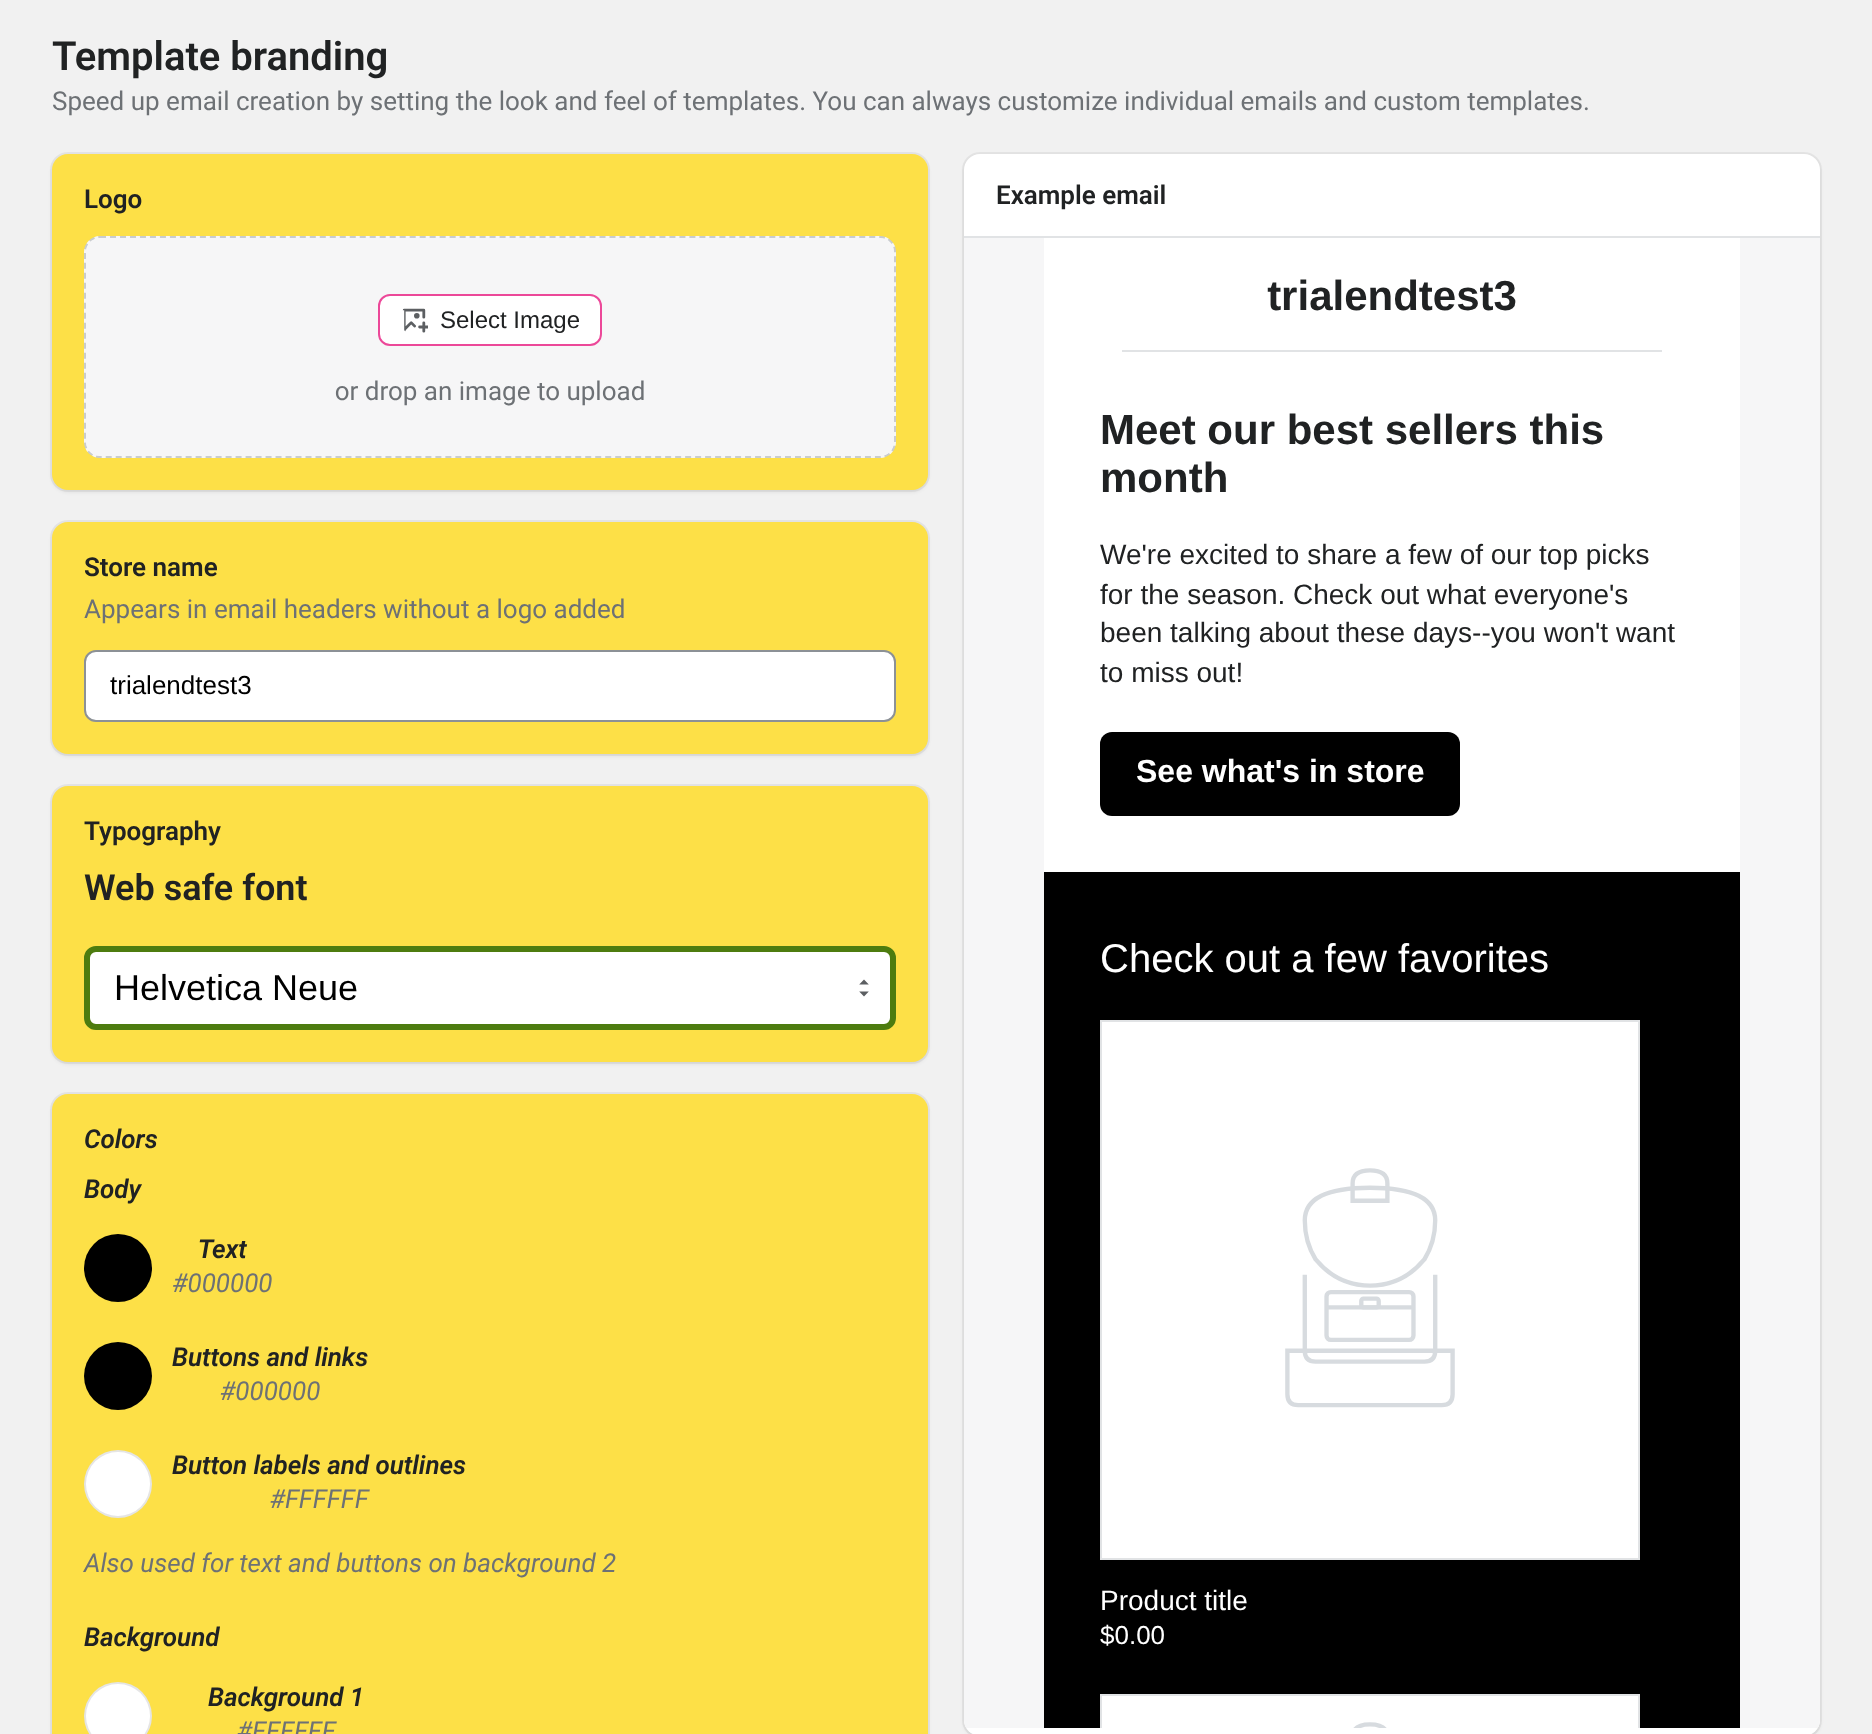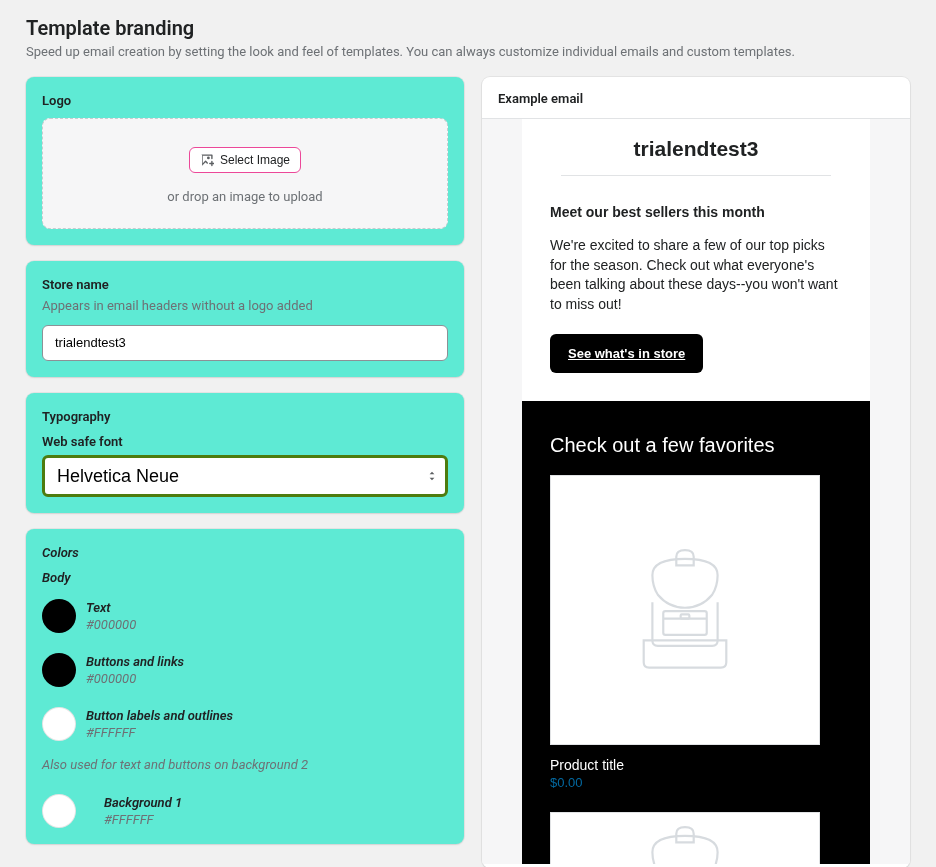--- a/index.html
+++ b/index.html
@@ -23,21 +23,21 @@
       color: #6d7175;
       margin-bottom: 18px;
     }
     .layout {
       display: flex;
       gap: 18px;
     }
     .left-col { width: 438px; }
     .right-col { flex: 1; }
     .card {
-      background: #5eead4;
+      background: #fde047;
       border-radius: 8px;
       box-shadow: 0 0 0 1px rgba(0,0,0,0.05), 0 1px 2px rgba(0,0,0,0.08);
       padding: 16px;
       margin-bottom: 16px;
     }
     .card-heading {
       font-size: 13px;
       font-weight: 600;
       margin-bottom: 10px;
     }
@@ -79,23 +79,23 @@
     }
     .text-input {
       width: 100%;
       padding: 8px 12px;
       border: 1px solid #8c9196;
       border-radius: 6px;
       font-size: 13px;
       line-height: 1.4;
     }
     .field-label {
-      font-size: 13px;
-      font-weight: 600;
-      margin-bottom: 6px;
+      font-size: 18px;
+      font-weight: 600;
+      margin-bottom: 18px;
     }
     .select-wrapper {
       position: relative;
     }
     .select-input {
       width: 100%;
       padding: 8px 32px 8px 12px;
       border: 3px solid #4d7c0f;
       border-radius: 6px;
       font-size: 18px;
@@ -120,21 +120,21 @@
       margin-bottom: 20px;
     }
     .color-swatch {
       width: 34px;
       height: 34px;
       border-radius: 50%;
       border: 1px solid rgba(0,0,0,0.1);
       flex-shrink: 0;
       cursor: pointer;
     }
-    .color-info { display: flex; flex-direction: column; gap: 2px; }
+    .color-info { display: flex; flex-direction: column; gap: 2px; align-items: center; }
     .color-label { font-size: 13px; font-weight: 600; }
     .color-hex { font-size: 13px; color: #6d7175; }
     .subsection-heading {
       font-size: 13px;
       font-weight: 600;
       margin-bottom: 14px;
     }
     .note-text {
       font-size: 13px;
       color: #6d7175;
@@ -179,40 +179,39 @@
       border: none;
       border-top: 1px solid #e1e3e5;
       margin: 0 auto;
       width: 270px;
     }
     .email-section {
       padding: 18px 28px 28px 28px;
       font-family: "Helvetica Neue", Helvetica, Arial, sans-serif;
     }
     .email-h2 {
-      font-size: 14px;
+      font-size: 21px;
       font-weight: 700;
       margin-bottom: 16px;
     }
     .email-p {
       font-size: 14px;
       line-height: 1.4;
       margin-bottom: 20px;
     }
     .email-cta {
       display: inline-block;
       background: #000;
       color: #fff;
       border: none;
       padding: 12px 18px;
-      font-size: 13px;
+      font-size: 16px;
       font-weight: 600;
       border-radius: 6px;
       cursor: pointer;
-      text-decoration: underline;
     }
     .email-dark-section {
       background: #000;
       padding: 22px 28px 28px 28px;
       font-family: "Helvetica Neue", Helvetica, Arial, sans-serif;
       color: #fff;
     }
     .dark-heading {
       font-size: 20px;
       font-weight: 400;
@@ -230,21 +229,21 @@
       margin-bottom: 12px;
     }
     .product-image svg { width: 110px; height: 125px; }
     .product-title {
       font-size: 14px;
       font-weight: 400;
       margin-bottom: 2px;
     }
     .product-price {
       font-size: 13px;
-      color: #0369a1;
+      color: #ffffff;
       margin-bottom: 22px;
     }
   </style>
 </head>
 <body>
 
 <div class="page">
   <h1 class="page-title">Template branding</h1>
   <p class="page-subtitle">Speed up email creation by setting the look and feel of templates. You can always customize individual emails and custom templates.</p>
 
@@ -306,20 +305,21 @@
         <div class="color-row">
           <div class="color-swatch" style="background:#fff"></div>
           <div class="color-info">
             <div class="color-label">Button labels and outlines</div>
             <div class="color-hex">#FFFFFF</div>
           </div>
         </div>
 
         <div class="note-text">Also used for text and buttons on background 2</div>
 
+        <div class="subsection-heading">Background</div>
 
         <div class="color-row" style="margin-bottom:0;gap:28px;">
           <div class="color-swatch" style="background:#fff"></div>
           <div class="color-info">
             <div class="color-label">Background 1</div>
             <div class="color-hex">#FFFFFF</div>
           </div>
         </div>
       </div>
 

